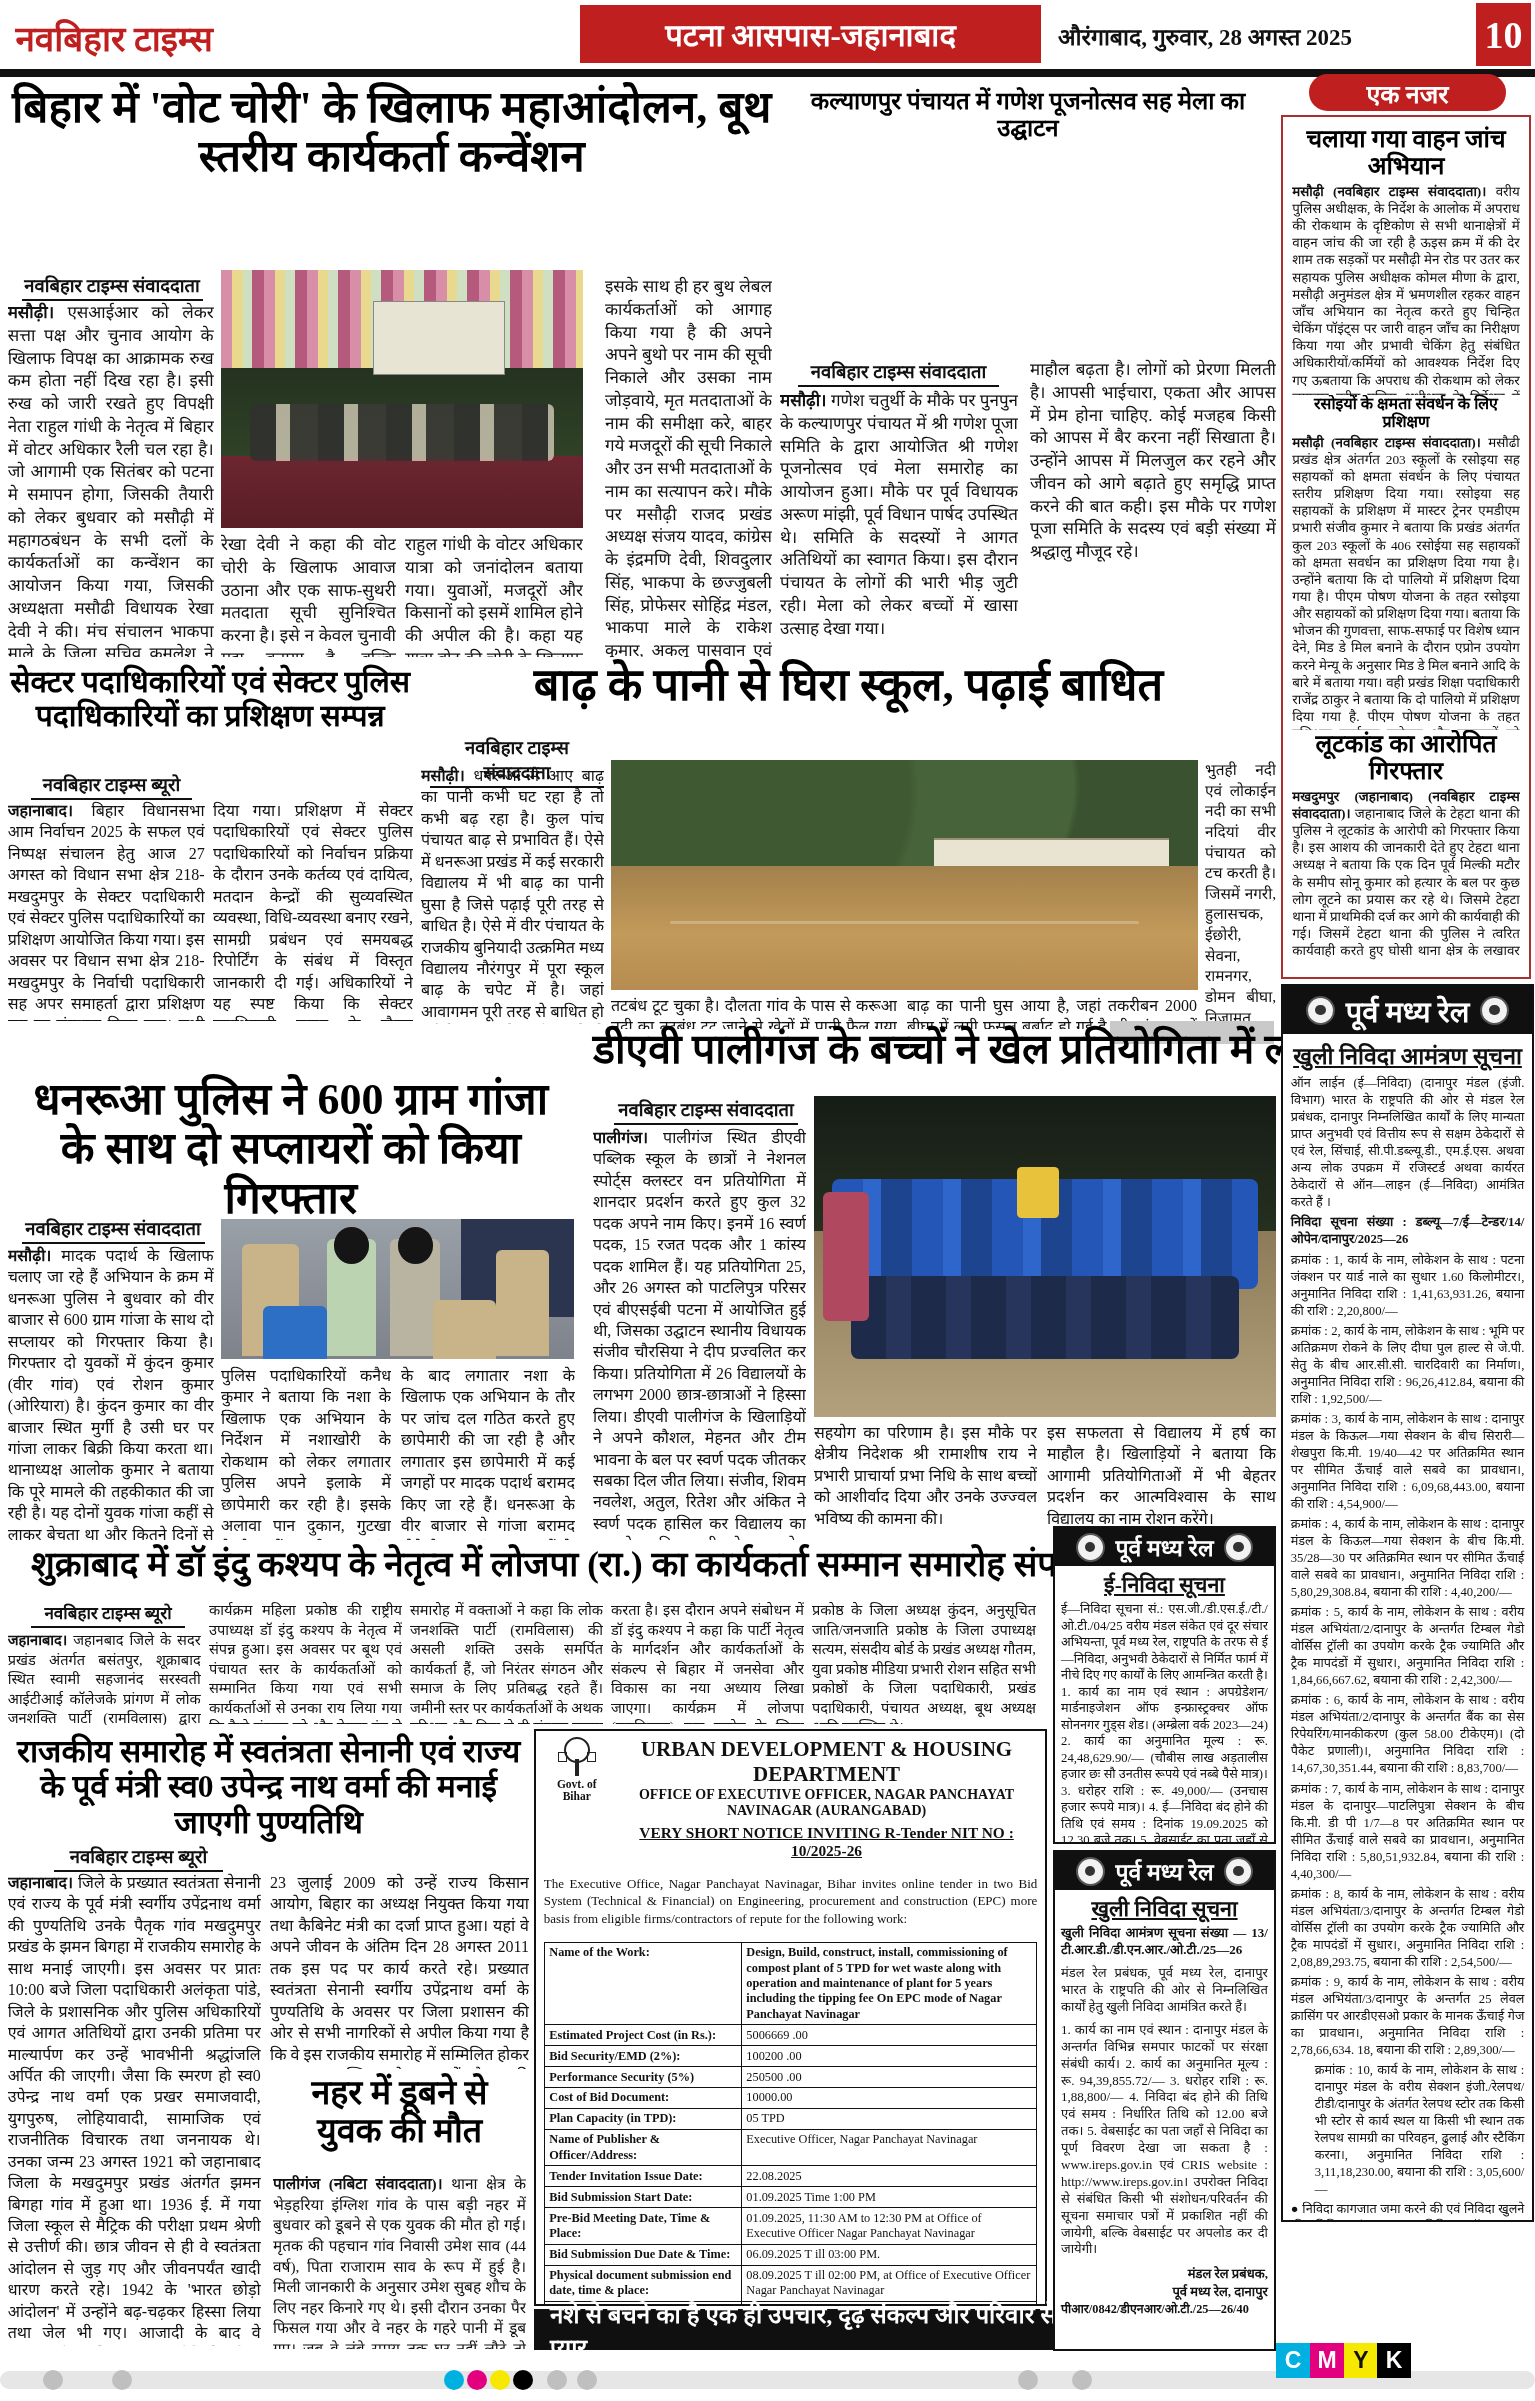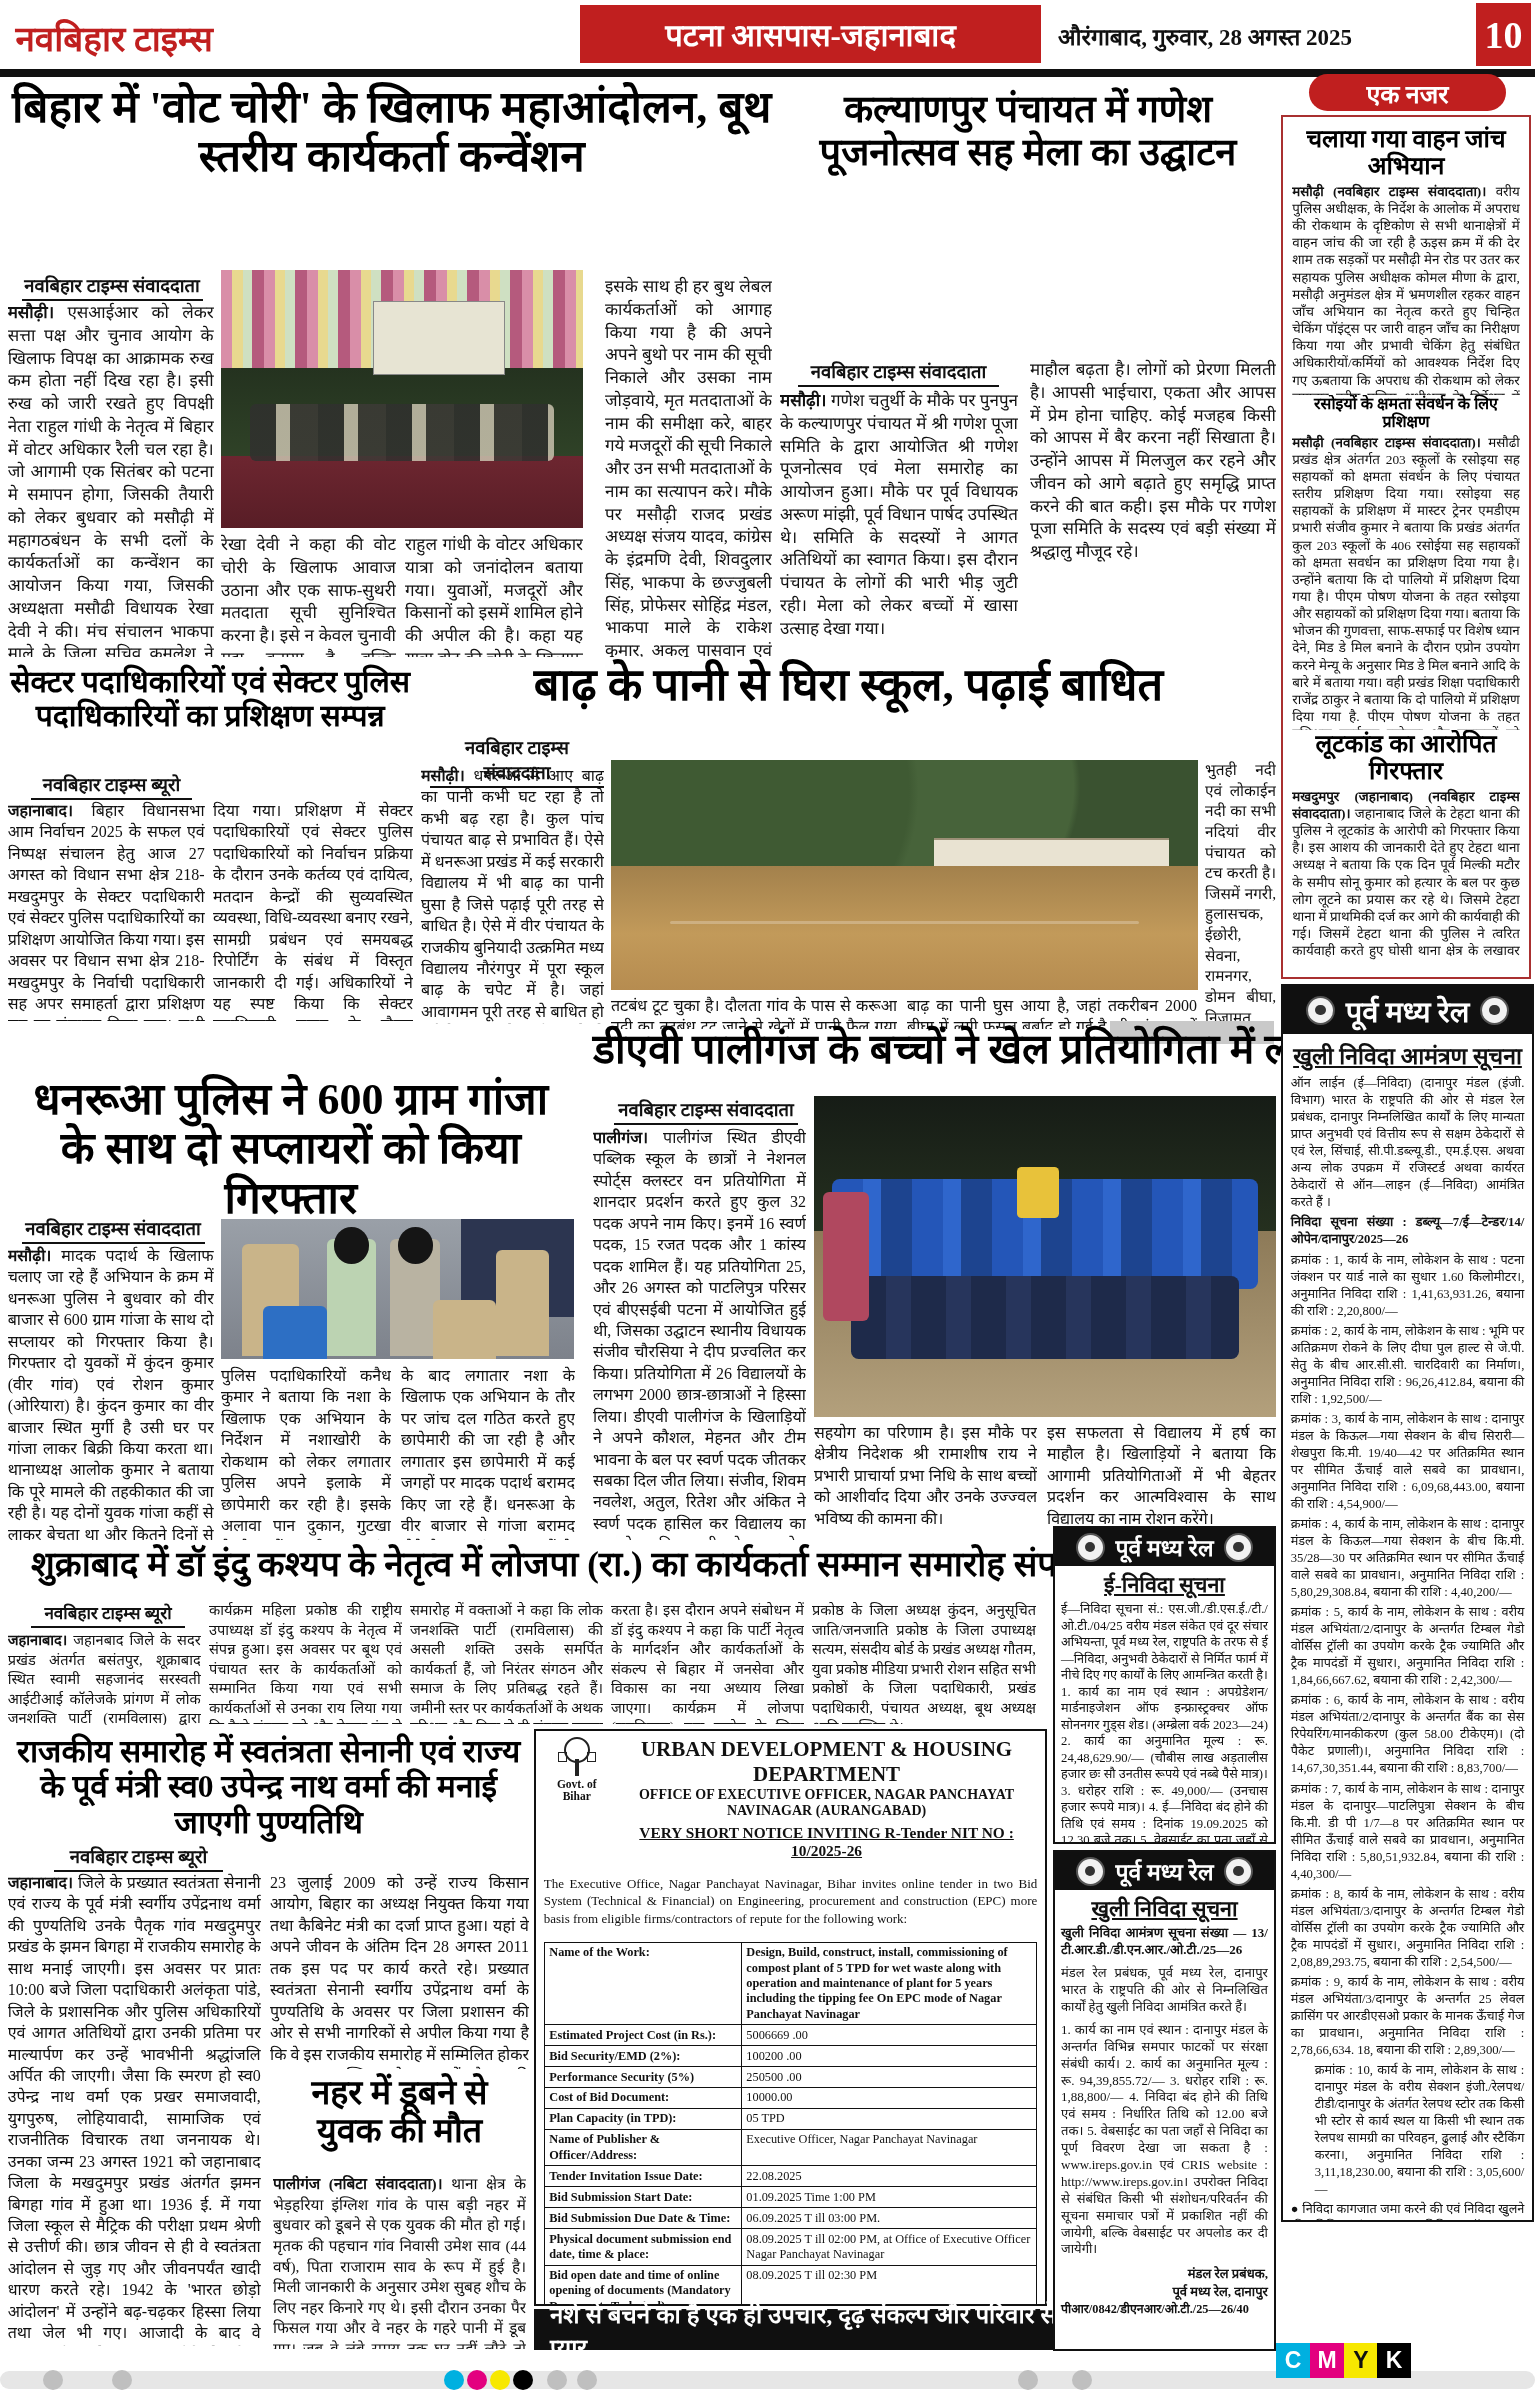--- a/index.html
+++ b/index.html
@@ -49,21 +49,21 @@
     <div class="abs" style="left:0;top:0;width:100%;height:40%;background:repeating-linear-gradient(90deg,#d98ea8 0 10.7px,#e8d98f 10.7px 21.5px,#cfe0c2 21.5px 31px,#b55a7d 31px 43px);"></div>
     <div class="abs" style="left:0;top:38%;width:100%;height:34%;background:linear-gradient(#24321f,#2f4227);"></div>
     <div class="abs" style="left:42%;top:12%;width:36%;height:28%;background:#e7e4d3;border:1.5px solid #888;"></div>
     <div class="abs" style="left:0;top:72%;width:100%;height:28%;background:linear-gradient(#6d2630,#581d26);"></div>
     <div class="abs" style="left:8%;top:52%;width:84%;height:22%;background:repeating-linear-gradient(90deg,#30302e 0 26px,#c9c2ae 26px 40px,#3c3a36 40px 68px);border-radius:6.1px;opacity:.85;"></div>
   </div>
   <div class="abs bt" style="left:221px;top:534px;width:175px;height:123px;font-size:17px;overflow:hidden;">रेखा देवी ने कहा की वोट चोरी के खिलाफ आवाज उठाना और एक साफ-सुथरी मतदाता सूची सुनिश्चित करना है। इसे न केवल चुनावी मुद्दा बताया है, बल्कि लोकतंत्र, संविधान और एक व्यक्ति, एक वोट के सिद्धांत की रक्षा की लड़ाई भी बताया है।वहीं,</div>
   <div class="abs bt" style="left:405px;top:534px;width:178px;height:123px;font-size:17px;overflow:hidden;">राहुल गांधी के वोटर अधिकार यात्रा को जनांदोलन बताया गया। युवाओं, मजदूरों और किसानों को इसमें शामिल होने की अपील की है। कहा यह यात्रा वोट की चोरी के खिलाफ सीधी लड़ाई है, जिसका मकसद हर नागरिक के वोट के अधिकार को सुनिश्चित करना है।</div>
   <div class="abs bt" style="left:605px;top:276px;width:167px;height:381px;font-size:17px;overflow:hidden;">इसके साथ ही हर बुथ लेबल कार्यकर्ताओं को आगाह किया गया है की अपने अपने बुथो पर नाम की सूची निकाले और उसका नाम जोड़वाये, मृत मतदाताओं के नाम की समीक्षा करे, बाहर गये मजदूरों की सूची निकाले और उन सभी मतदाताओं के नाम का सत्यापन करे। मौके पर मसौढ़ी राजद प्रखंड अध्यक्ष संजय यादव, कांग्रेस के इंद्रमणि देवी, शिवदुलार सिंह, भाकपा के छज्जुबली सिंह, प्रोफेसर सोहिंद्र मंडल, भाकपा माले के राकेश कुमार, अकलू पासवान एवं रामजीवन चौधरी, नरेश यादव, विनोद कुमार, सहेंद्र सहित सैकड़ों लोग शामिल रहे।</div>
 
-  <div class="abs hl" style="left:780px;top:88px;width:496px;height:221px;font-size:38px;">कल्याणपुर पंचायत में गणेश पूजनोत्सव सह मेला का उद्घाटन</div>
+  <div class="abs hl" style="left:780px;top:88px;width:496px;height:221px;font-size:24px;">कल्याणपुर पंचायत में गणेश पूजनोत्सव सह मेला का उद्घाटन</div>
   <div class="abs byline" style="left:798px;top:358px;width:201px;">नवबिहार टाइम्स संवाददाता</div>
   <div class="abs bt" style="left:780px;top:390px;width:238px;height:267px;font-size:17px;overflow:hidden;">
     <b class="dl">मसौढ़ी।</b>
     <span>गणेश चतुर्थी के मौके पर पुनपुन के कल्याणपुर पंचायत में श्री गणेश पूजा समिति के द्वारा आयोजित श्री गणेश पूजनोत्सव एवं मेला समारोह का आयोजन हुआ। मौके पर पूर्व विधायक अरूण मांझी, पूर्व विधान पार्षद उपस्थित थे। समिति के सदस्यों ने आगत अतिथियों का स्वागत किया। इस दौरान पंचायत के लोगों की भारी भीड़ जुटी रही। मेला को लेकर बच्चों में खासा उत्साह देखा गया।</span>
   </div>
   <div class="abs bt" style="left:1030px;top:359px;width:246px;height:298px;font-size:17px;overflow:hidden;">माहौल बढ़ता है। लोगों को प्रेरणा मिलती है। आपसी भाईचारा, एकता और आपस में प्रेम होना चाहिए. कोई मजहब किसी को आपस में बैर करना नहीं सिखाता है। उन्होंने आपस में मिलजुल कर रहने और जीवन को आगे बढ़ाते हुए समृद्धि प्राप्त करने की बात कही। इस मौके पर गणेश पूजा समिति के सदस्य एवं बड़ी संख्या में श्रद्धालु मौजूद रहे।</div>
 
   <div class="abs redbox" style="left:1309px;top:74px;width:197px;height:37px;border-radius:18.4px;display:flex;align-items:center;justify-content:center;font-size:25px;font-weight:bold;">एक नजर</div>
   <div class="abs rbx" style="left:1281px;top:115px;width:250px;height:864px;padding:7.7px 9.2px;">
     <div style="height:270px;overflow:hidden;">
@@ -225,20 +225,24 @@
             <td class="lbl">Name of Publisher &amp; Officer/Address:</td>
             <td>Executive Officer, Nagar  Panchayat Navinagar</td>
           </tr>
       <tr>
             <td class="lbl">Tender Invitation Issue Date:</td>
             <td>22.08.2025</td>
           </tr>
       <tr>
             <td class="lbl">Bid Submission Start Date:</td>
             <td>01.09.2025 Time 1:00 PM</td>
+          </tr>
+      <tr>
+            <td class="lbl">Pre-Bid Meeting Date, Time &amp; Place:</td>
+            <td>01.09.2025, 11:30 AM  to 12:30   PM  at Office of  Executive Officer Nagar Panchayat Navinagar</td>
           </tr>
       <tr>
             <td class="lbl">Bid Submission Due Date &amp; Time:</td>
             <td>06.09.2025 T ill 03:00 PM.</td>
           </tr>
       <tr>
             <td class="lbl">Physical document submission end date, time &amp; place:</td>
             <td>08.09.2025 T ill 02:00  PM, at Office of Executive Officer Nagar Panchayat Navinagar</td>
           </tr>
       <tr>

